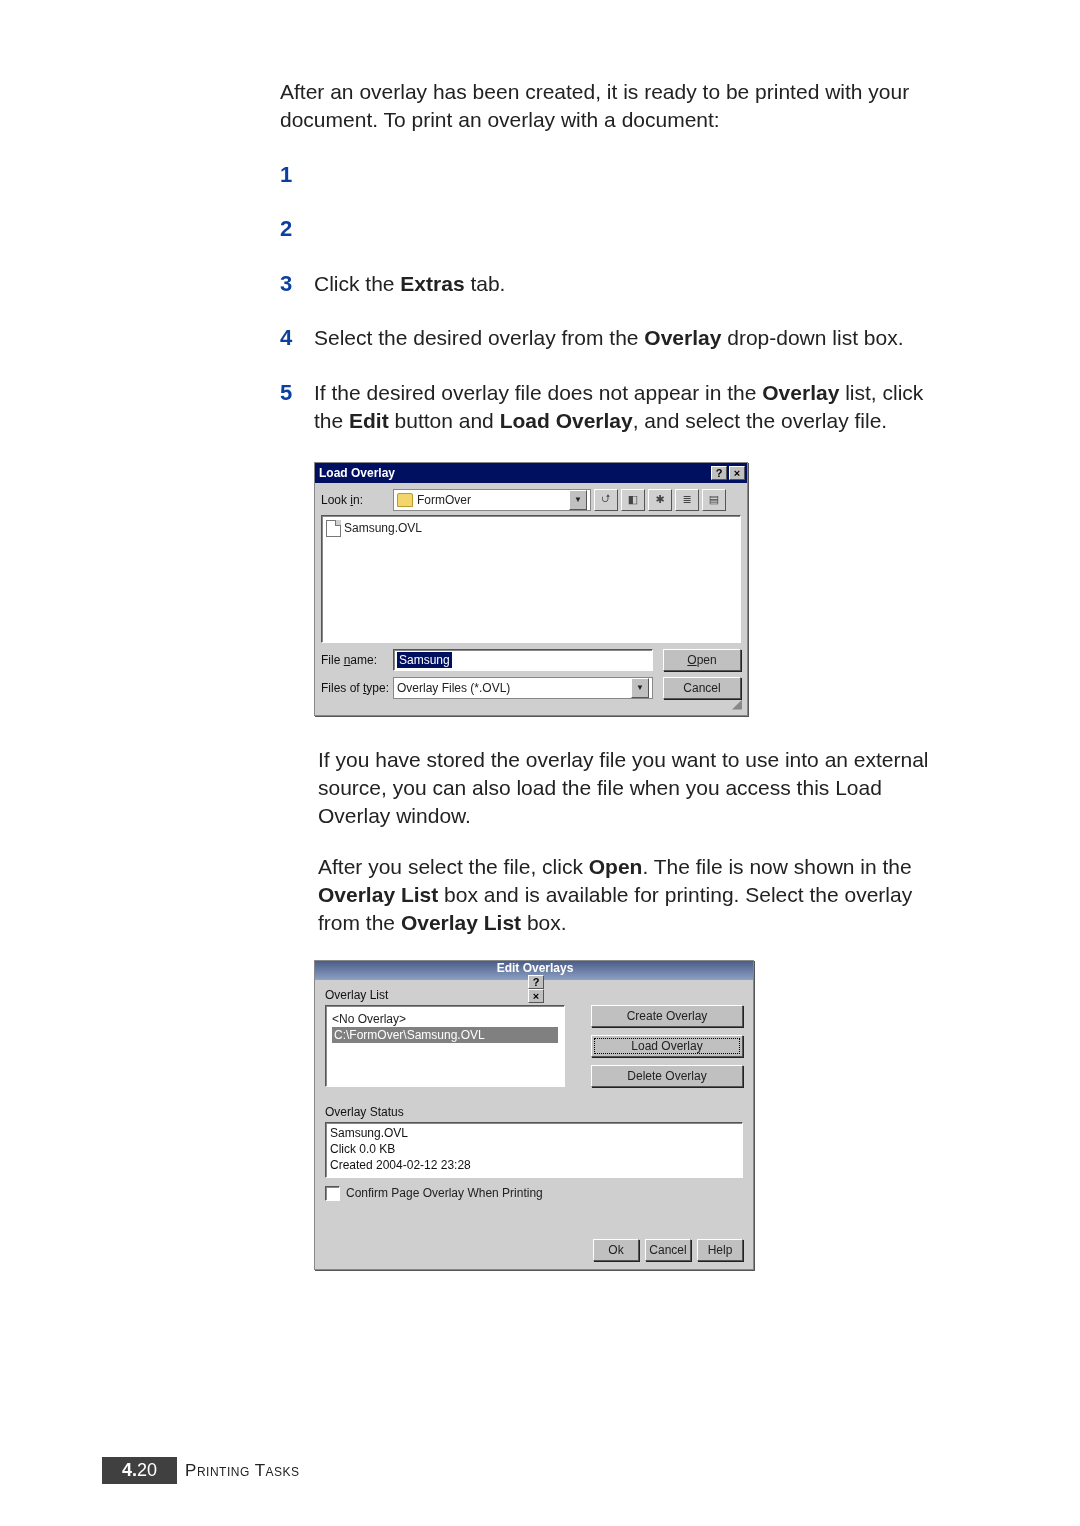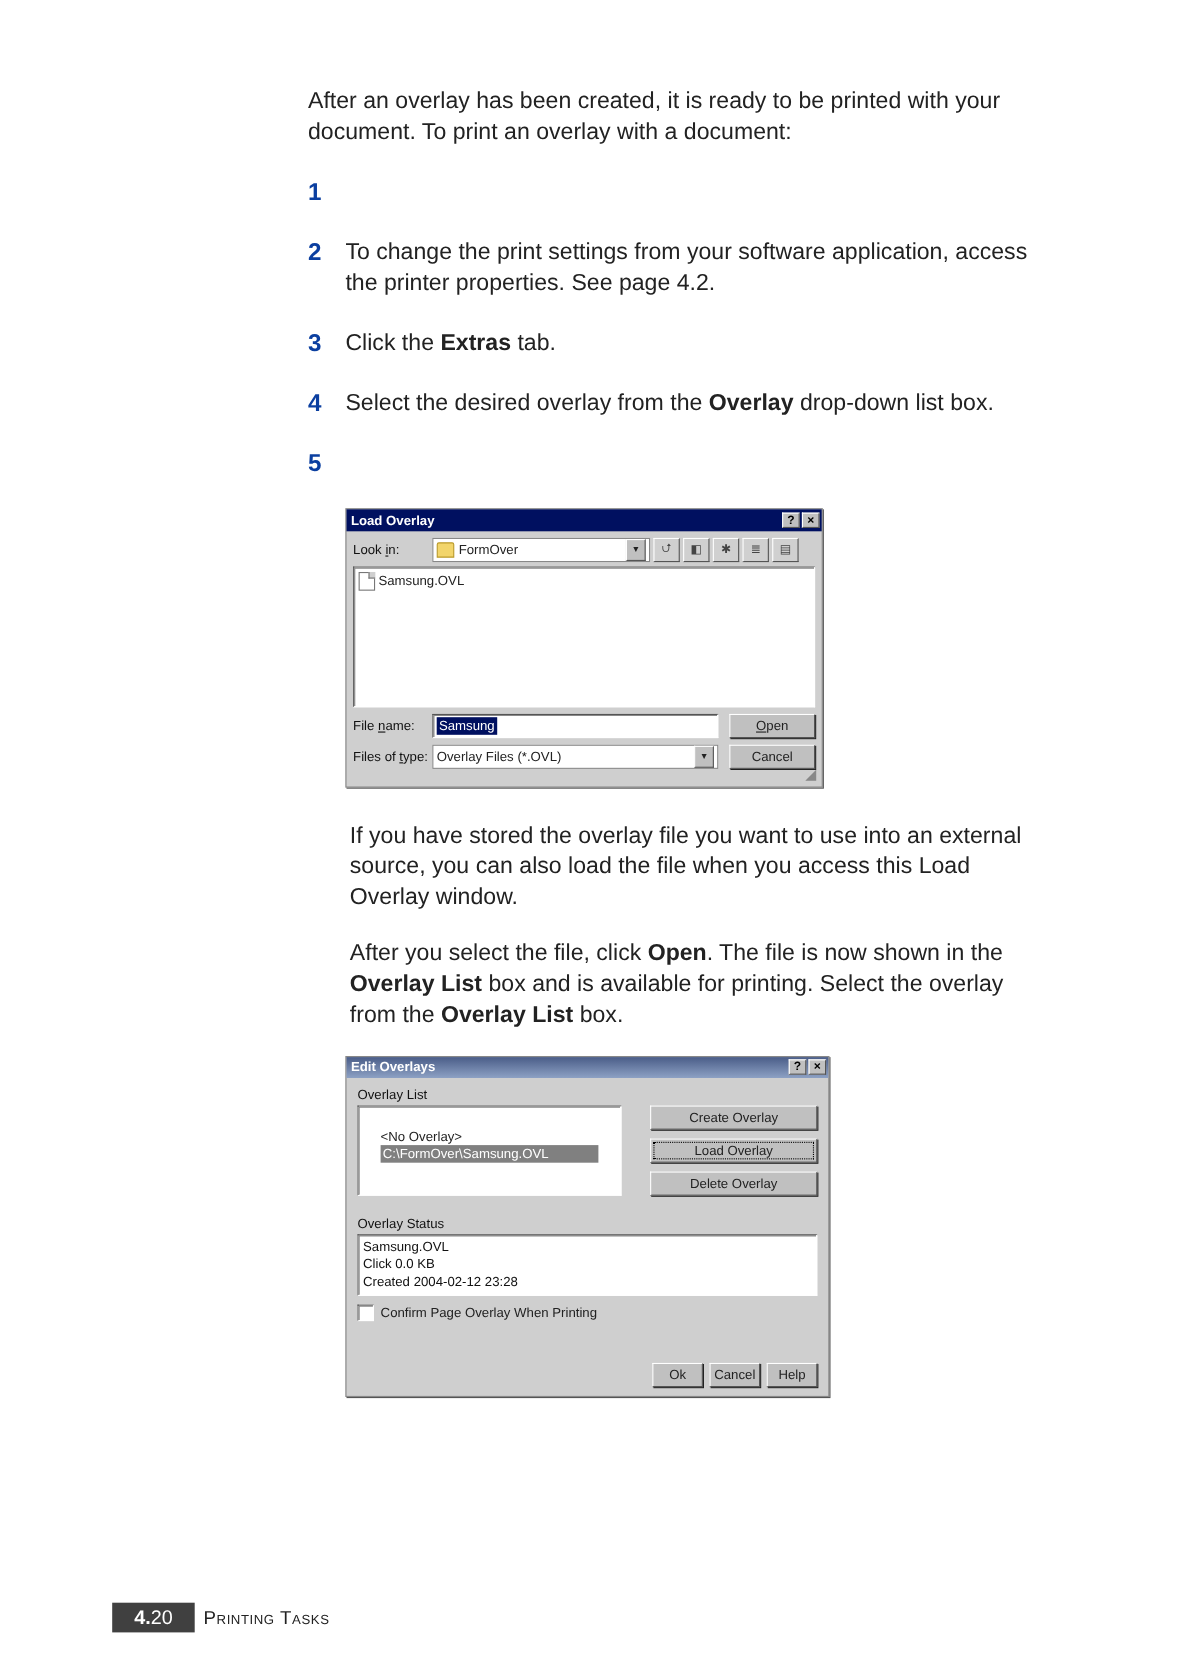--- a/index.html
+++ b/index.html
@@ -226,34 +226,35 @@
     box-shadow: 1px 1px 0 #555;
   }
   .dlg2-title {
     display: flex; align-items: center;
     background: linear-gradient(to bottom, #4a5d88, #8da1c4);
     color: #fff;
     font-weight: 700;
     height: 19px;
     padding: 0 2px 0 4px;
     font-size: 12px;
+    flex-direction: column;
   }
   .dlg2-title .spacer { flex: 1; }
   .dlg2-body { padding: 8px 10px; }
   .label-heading { font-size: 12px; margin-bottom: 3px; color: #111; }
   .overlay-list {
     width: 240px;
     height: 82px;
     background: #fff;
     border-top: 1px solid #555;
     border-left: 1px solid #555;
     border-right: 1px solid #fff;
     border-bottom: 1px solid #fff;
     box-shadow: inset 1px 1px 0 #888;
-    padding: 20px;
+    padding: 6px;
     box-sizing: border-box;
     font-size: 12px;
   }
   .overlay-list .sel-item {
     background: #808080;
     color: #fff;
     padding: 1px 2px;
     margin-top: 1px;
   }
   .side-btns {
@@ -332,38 +333,38 @@
 
 
   <p class="intro">After an overlay has been created, it is ready to be printed with your document. To print an overlay with a document:</p>
 
   <ol class="steps">
     <li>
       <span class="num">1</span>
     </li>
     <li>
       <span class="num">2</span>
-      <span class="step-body">
-        <span>To change the print settings from your software application, access the printer properties. See </span><span>page 4.2</span><span>.</span>
-      </span>
     </li>
     <li>
       <span class="num">3</span>
       <span class="step-body">
         <span>Click the </span><b>Extras</b><span> tab.</span>
       </span>
     </li>
     <li>
       <span class="num">4</span>
       <span class="step-body">
         <span>Select the desired overlay from the </span><b>Overlay</b><span> drop-down list box.</span>
       </span>
     </li>
     <li>
       <span class="num">5</span>
+      <span class="step-body">
+        <span>If the desired overlay file does not appear in the </span><b>Overlay</b><span> list, click the </span><b>Edit</b><span> button and </span><b>Load Overlay</b><span>, and select the overlay file.</span>
+      </span>
     </li>
   </ol>
 
   <div class="dialog">
     <div class="dlg-titlebar">
       <span>Load Overlay</span>
       <span class="spacer"></span>
       <span class="dlg-tb-btn">?</span>
       <span class="dlg-tb-btn">×</span>
     </div>

